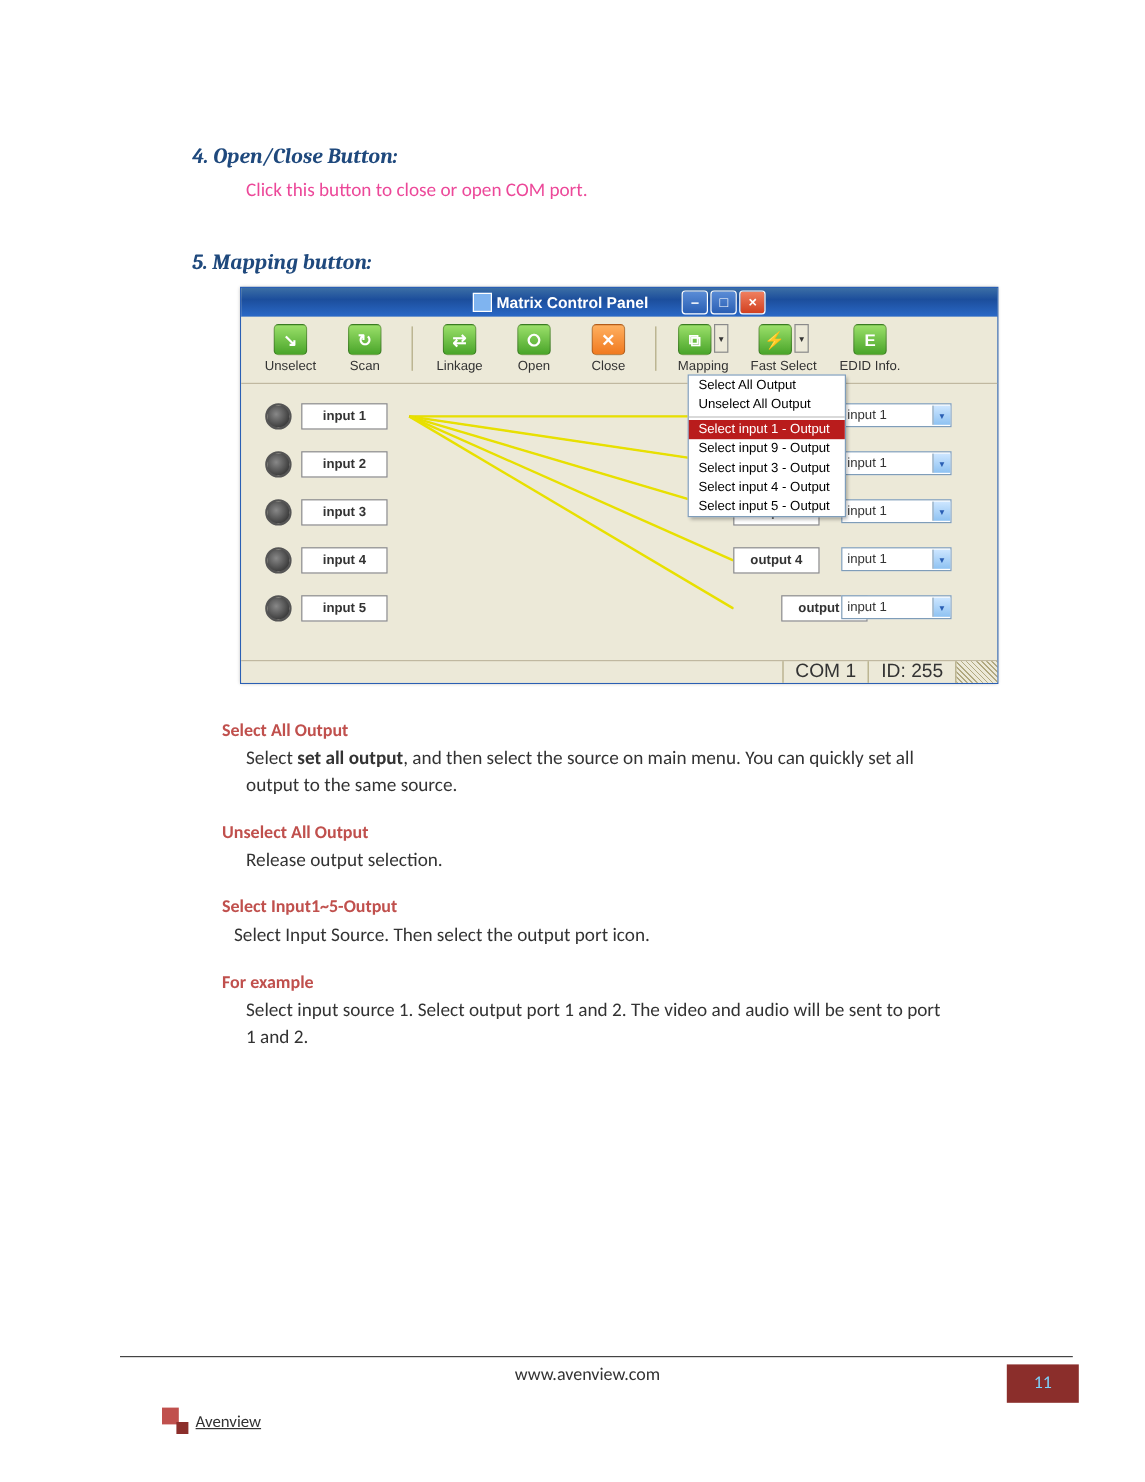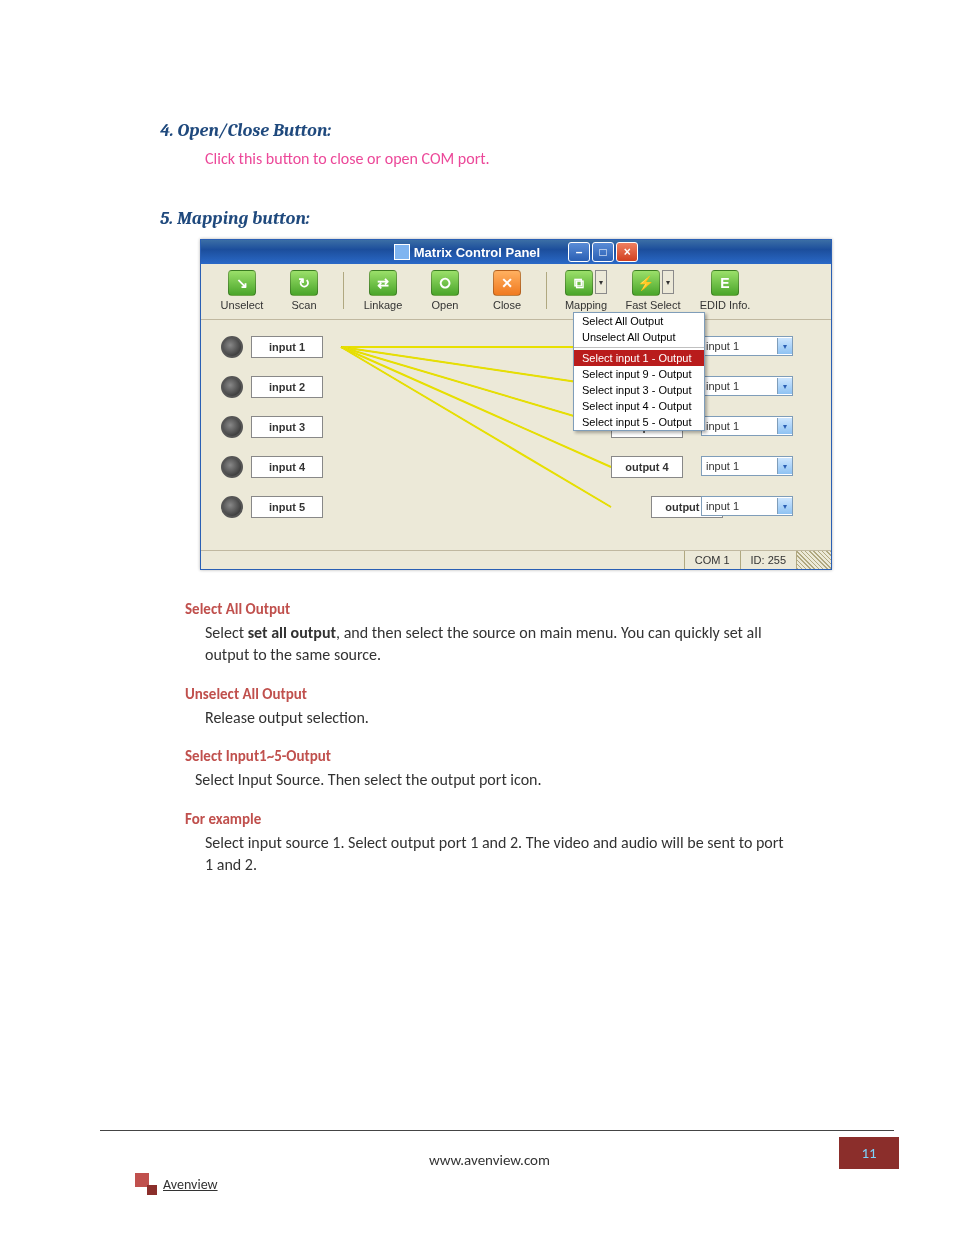--- a/index.html
+++ b/index.html
@@ -118,27 +118,27 @@
   }
   .dropdown-menu {
     position:absolute; background:#fff; border:1px solid #7f9db9; font-size:11px;
     box-shadow:2px 2px 3px rgba(0,0,0,0.3);
   }
   .dropdown-menu .menu-item { padding:2px 10px 2px 8px; white-space:nowrap; color:#000;}
   .dropdown-menu .menu-sep { height:1px; background:#c0c0c0; margin:2px 0;}
   .dropdown-menu .menu-item.selected { background:#b91c1c; color:#fff;}
   .statusbar {
     background:#ece9d8; border-top:1px solid #c0b8a0; height:18px; display:flex; justify-content:flex-end;
-    align-items:center; font-size:11px; color:#333;
+    align-items:center; font-size:16px; color:#333;
   }
   .status-cell { border-left:1px solid #b0a880; padding:0 10px; height:100%; display:flex; align-items:center;}
   .grip { width:14px; background:repeating-linear-gradient(45deg,#b0a880,#b0a880 1px,#ece9d8 1px,#ece9d8 3px);}
   svg.lines { position:absolute; top:0; left:0; pointer-events:none;}
   .footer-rule { border:none; border-top:1px solid #444; margin:0 60px 6px 100px;}
-  .footer-row { display:flex; align-items:flex-end; }
+  .footer-row { display:flex; align-items:flex-start; }
   .footer-url { flex:1; text-align:center; font-size:15px; color:#333;}
   .page-num {
     background:#8b2e2b; color:#7dd3fc; width:60px; height:32px; display:flex; align-items:center; justify-content:center;
     font-size:15px; margin-right:55px;
   }
   .brand {
     display:flex; align-items:center; gap:6px; margin-left:135px; margin-top:4px;
     font-size:14px; text-decoration:underline; color:#333;
   }
   .brand-logo { position:relative; width:22px; height:22px;}

